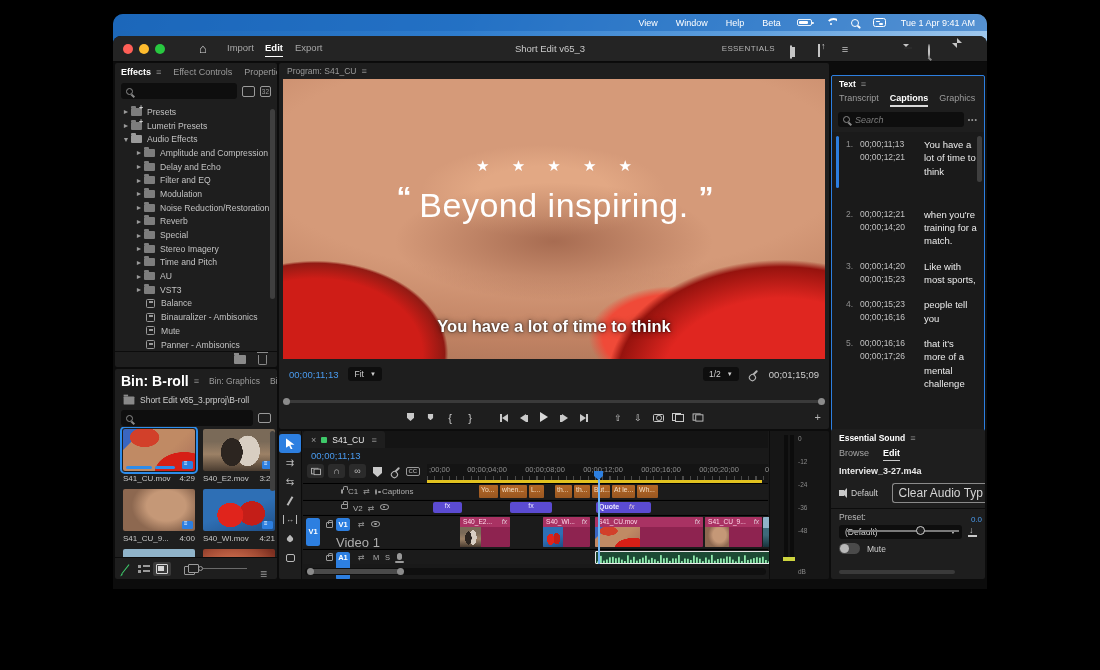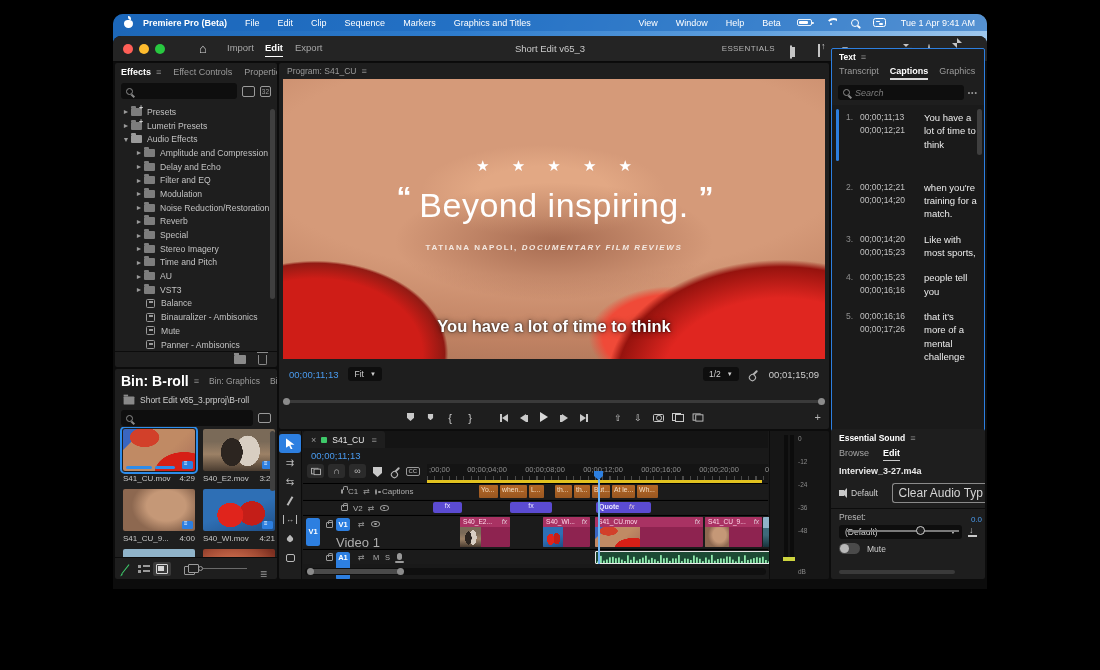--- a/index.html
+++ b/index.html
@@ -185,25 +185,20 @@
   .i-share { width:11px; height:10px; border:1.2px solid #c5c5c5; border-top:none; position:relative; margin-top:4px;}
   .i-share::before { content:"↑"; position:absolute; left:2px; top:-6px; color:#c5c5c5; font-size:9px;}
 </style>
 </head>
 <body>
 
 <div id="stage">
 <div id="screen">
 
   <div id="menubar">
-    <div class="mb-left">
-      <span class="apple"></span>
-      <span class="mb-app">Premiere Pro (Beta)</span>
-      <span id="mb-items"><span class="mb-item">File</span><span class="mb-item">Edit</span><span class="mb-item">Clip</span><span class="mb-item">Sequence</span><span class="mb-item">Markers</span><span class="mb-item">Graphics and Titles</span></span>
-    </div>
     <div class="mb-right">
       <span id="mb-right-items"><span class="mb-item">View</span><span class="mb-item">Window</span><span class="mb-item">Help</span><span class="mb-item">Beta</span></span>
       <span class="i-batt"></span>
       <span class="i-wifi"></span>
       <span class="i-spot"></span>
       <span class="i-cc"></span>
       <span class="mb-clock">Tue 1 Apr  9:41 AM</span>
     </div>
   </div>
 
@@ -422,21 +417,20 @@
 
     <div class="panel" style="left:166px;top:27px;width:550px;height:366px">
       <div style="display:flex;align-items:center;padding:3px 8px">
         <span class="ptab" style="font-size:8.5px">Program: S41_CU</span>
         <span class="burger">≡</span>
       </div>
       <div id="mon-video">
         <div id="mon-face"></div>
         <div class="mon-stars">★ ★ ★ ★ ★</div>
         <div class="mon-quote"><span class="qm">“</span> <span>Beyond inspiring.</span> <span class="qm">”</span></div>
-        <div class="mon-attrib"><span>TATIANA NAPOLI, </span><span class="src">DOCUMENTARY FILM REVIEWS</span></div>
         <div class="mon-cap">You have a lot of time to think</div>
       </div>
       <div style="position:absolute;left:0;right:0;top:300px;height:22px;display:flex;align-items:center;padding:0 10px;gap:10px">
         <span class="tc-blue">00;00;11;13</span>
         <span class="dd">
               <span>Fit</span>
               <span style="font-size:6px">▼</span>
             </span>
         <span style="margin-left:auto"></span>
         <span class="dd">
@@ -538,21 +532,21 @@
                 <div class="clip-cap" style="left: 73px; width: 27px;">when...</div>
                 <div class="clip-cap" style="left: 102px; width: 15px;">L...</div>
                 <div class="clip-cap" style="left: 128px; width: 17px;">th...</div>
                 <div class="clip-cap" style="left: 147px; width: 16px;">th...</div>
                 <div class="clip-cap" style="left: 165px; width: 18px;">But...</div>
                 <div class="clip-cap" style="left: 185px; width: 23px;">At le...</div>
                 <div class="clip-cap" style="left: 210px; width: 21px;">Wh...</div>
               </div>
         </div>
         <div id="row-v2" style="position:absolute;left:0;top:69px;right:0;height:14px;border-top:1px solid #000;background:#1b1b1b">
-          <div class="trk-hdr" style="top:2.5px;display:flex;align-items:center;gap:5px;padding-left:38px">
+          <div class="trk-hdr" style="top:2.5px;display:flex;gap:5px;padding-left:38px">
             <span class="i-lock"></span>
             <span>V2</span>
             <span class="i-sync">⇄</span>
             <span class="i-eye"></span>
           </div>
           <div id="v2-clips" style="position:absolute;left:124px;top:0;right:0;bottom:0">
                 <div class="clip-fx" style="left: 6px; width: 29px; text-align: center;">fx</div>
                 <div class="clip-fx" style="left: 83px; width: 42px; text-align: center;">fx</div>
                 <div class="clip-fx" style="left: 169px; width: 55px;">
                   <span style="position: absolute; left: 3px; top: 1px; font-weight: bold;">Quote</span>
@@ -696,21 +690,21 @@
               <div class="meter-tick" style="left: 28px; top: 4px;">0</div>
               <div class="meter-tick" style="left: 28px; top: 27px;">-12</div>
               <div class="meter-tick" style="left: 28px; top: 50px;">-24</div>
               <div class="meter-tick" style="left: 28px; top: 73px;">-36</div>
               <div class="meter-tick" style="left: 28px; top: 96px;">-48</div>
             </div>
         <div class="meter-tick" style="left:28px;bottom:4px">dB</div>
       </div>
     </div>
 
-    <div class="panel" style="left:718px;top:12px;width:154px;height:448px;border:1px solid #2d7fe0">
+    <div class="panel" style="left:718px;top:39px;width:154px;height:448px;border:1px solid #2d7fe0">
       <div style="display:flex;align-items:center;padding:3px 7px 1px 7px">
         <span class="ptab on" style="font-size:8.5px">Text</span>
         <span class="burger">≡</span>
       </div>
       <div id="text-tabs" style="display:flex;gap:11px;padding:3px 7px 4px 7px;overflow:hidden;white-space:nowrap">
             <span class="ptab">Transcript</span>
             <span class="ptab on" style="border-bottom: 2px solid rgb(217, 217, 217); padding-bottom: 2px;">Captions</span>
             <span class="ptab">Graphics</span>
           </div>
       <div style="display:flex;align-items:center;gap:4px;padding:1px 6px 4px 6px">

